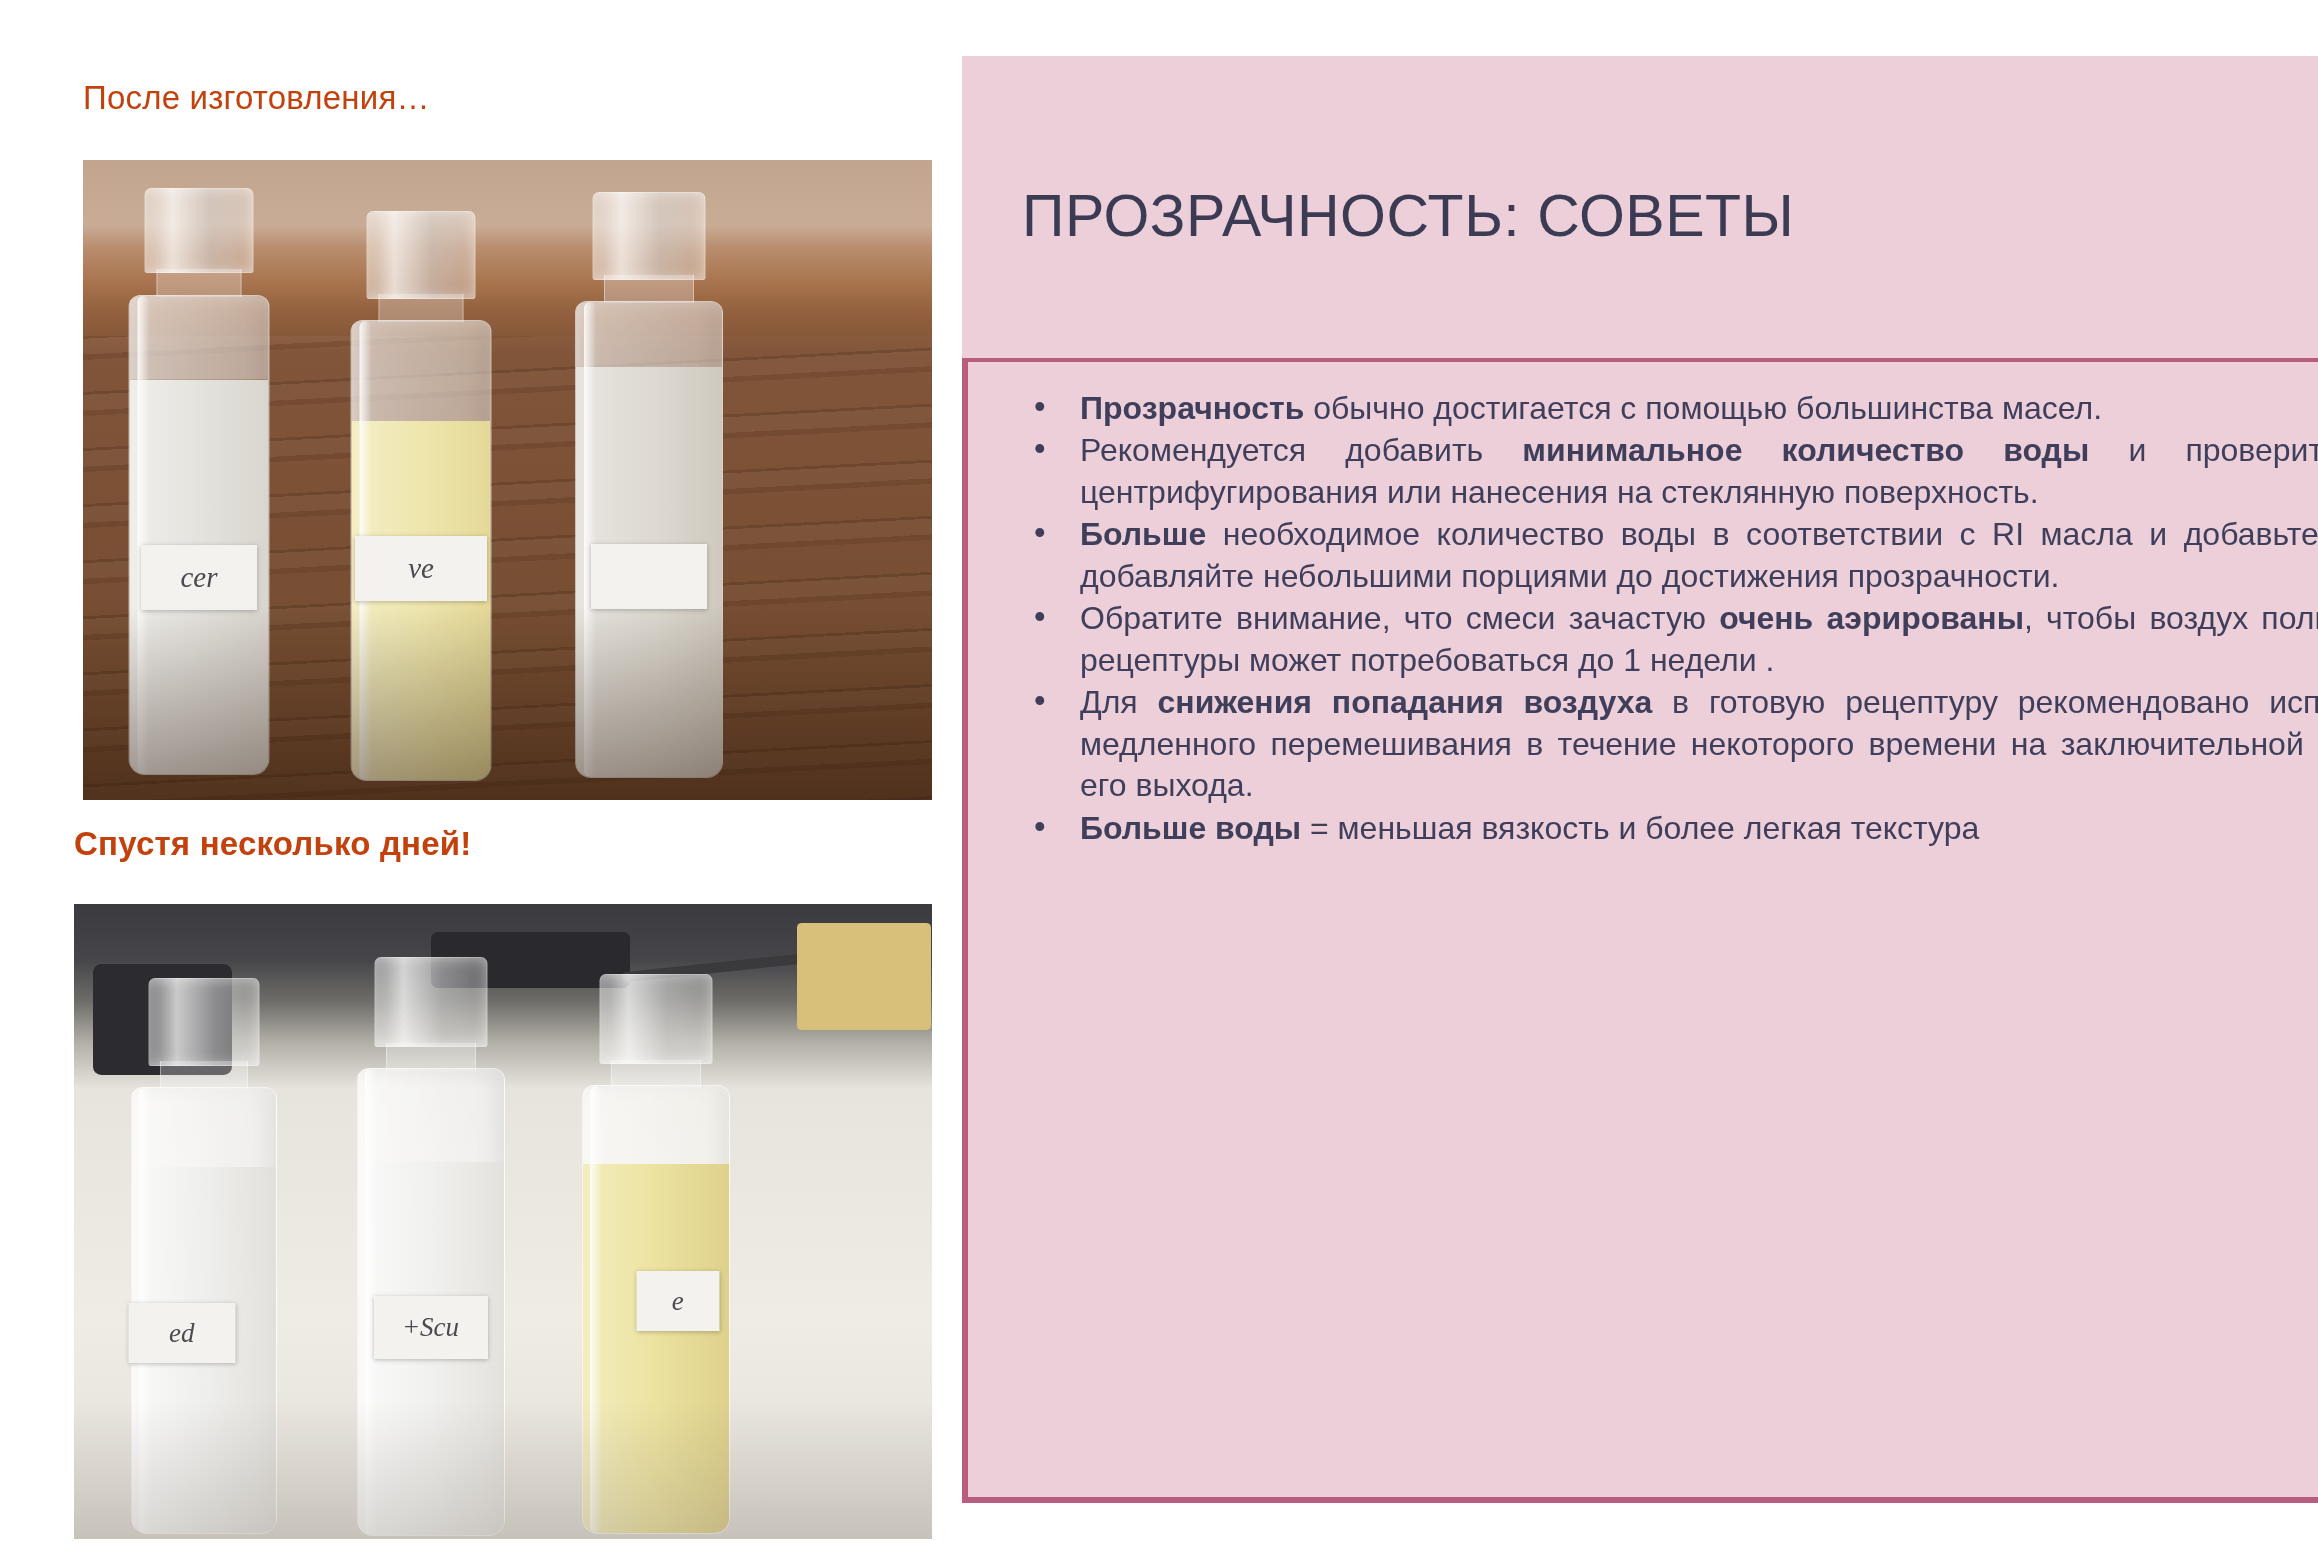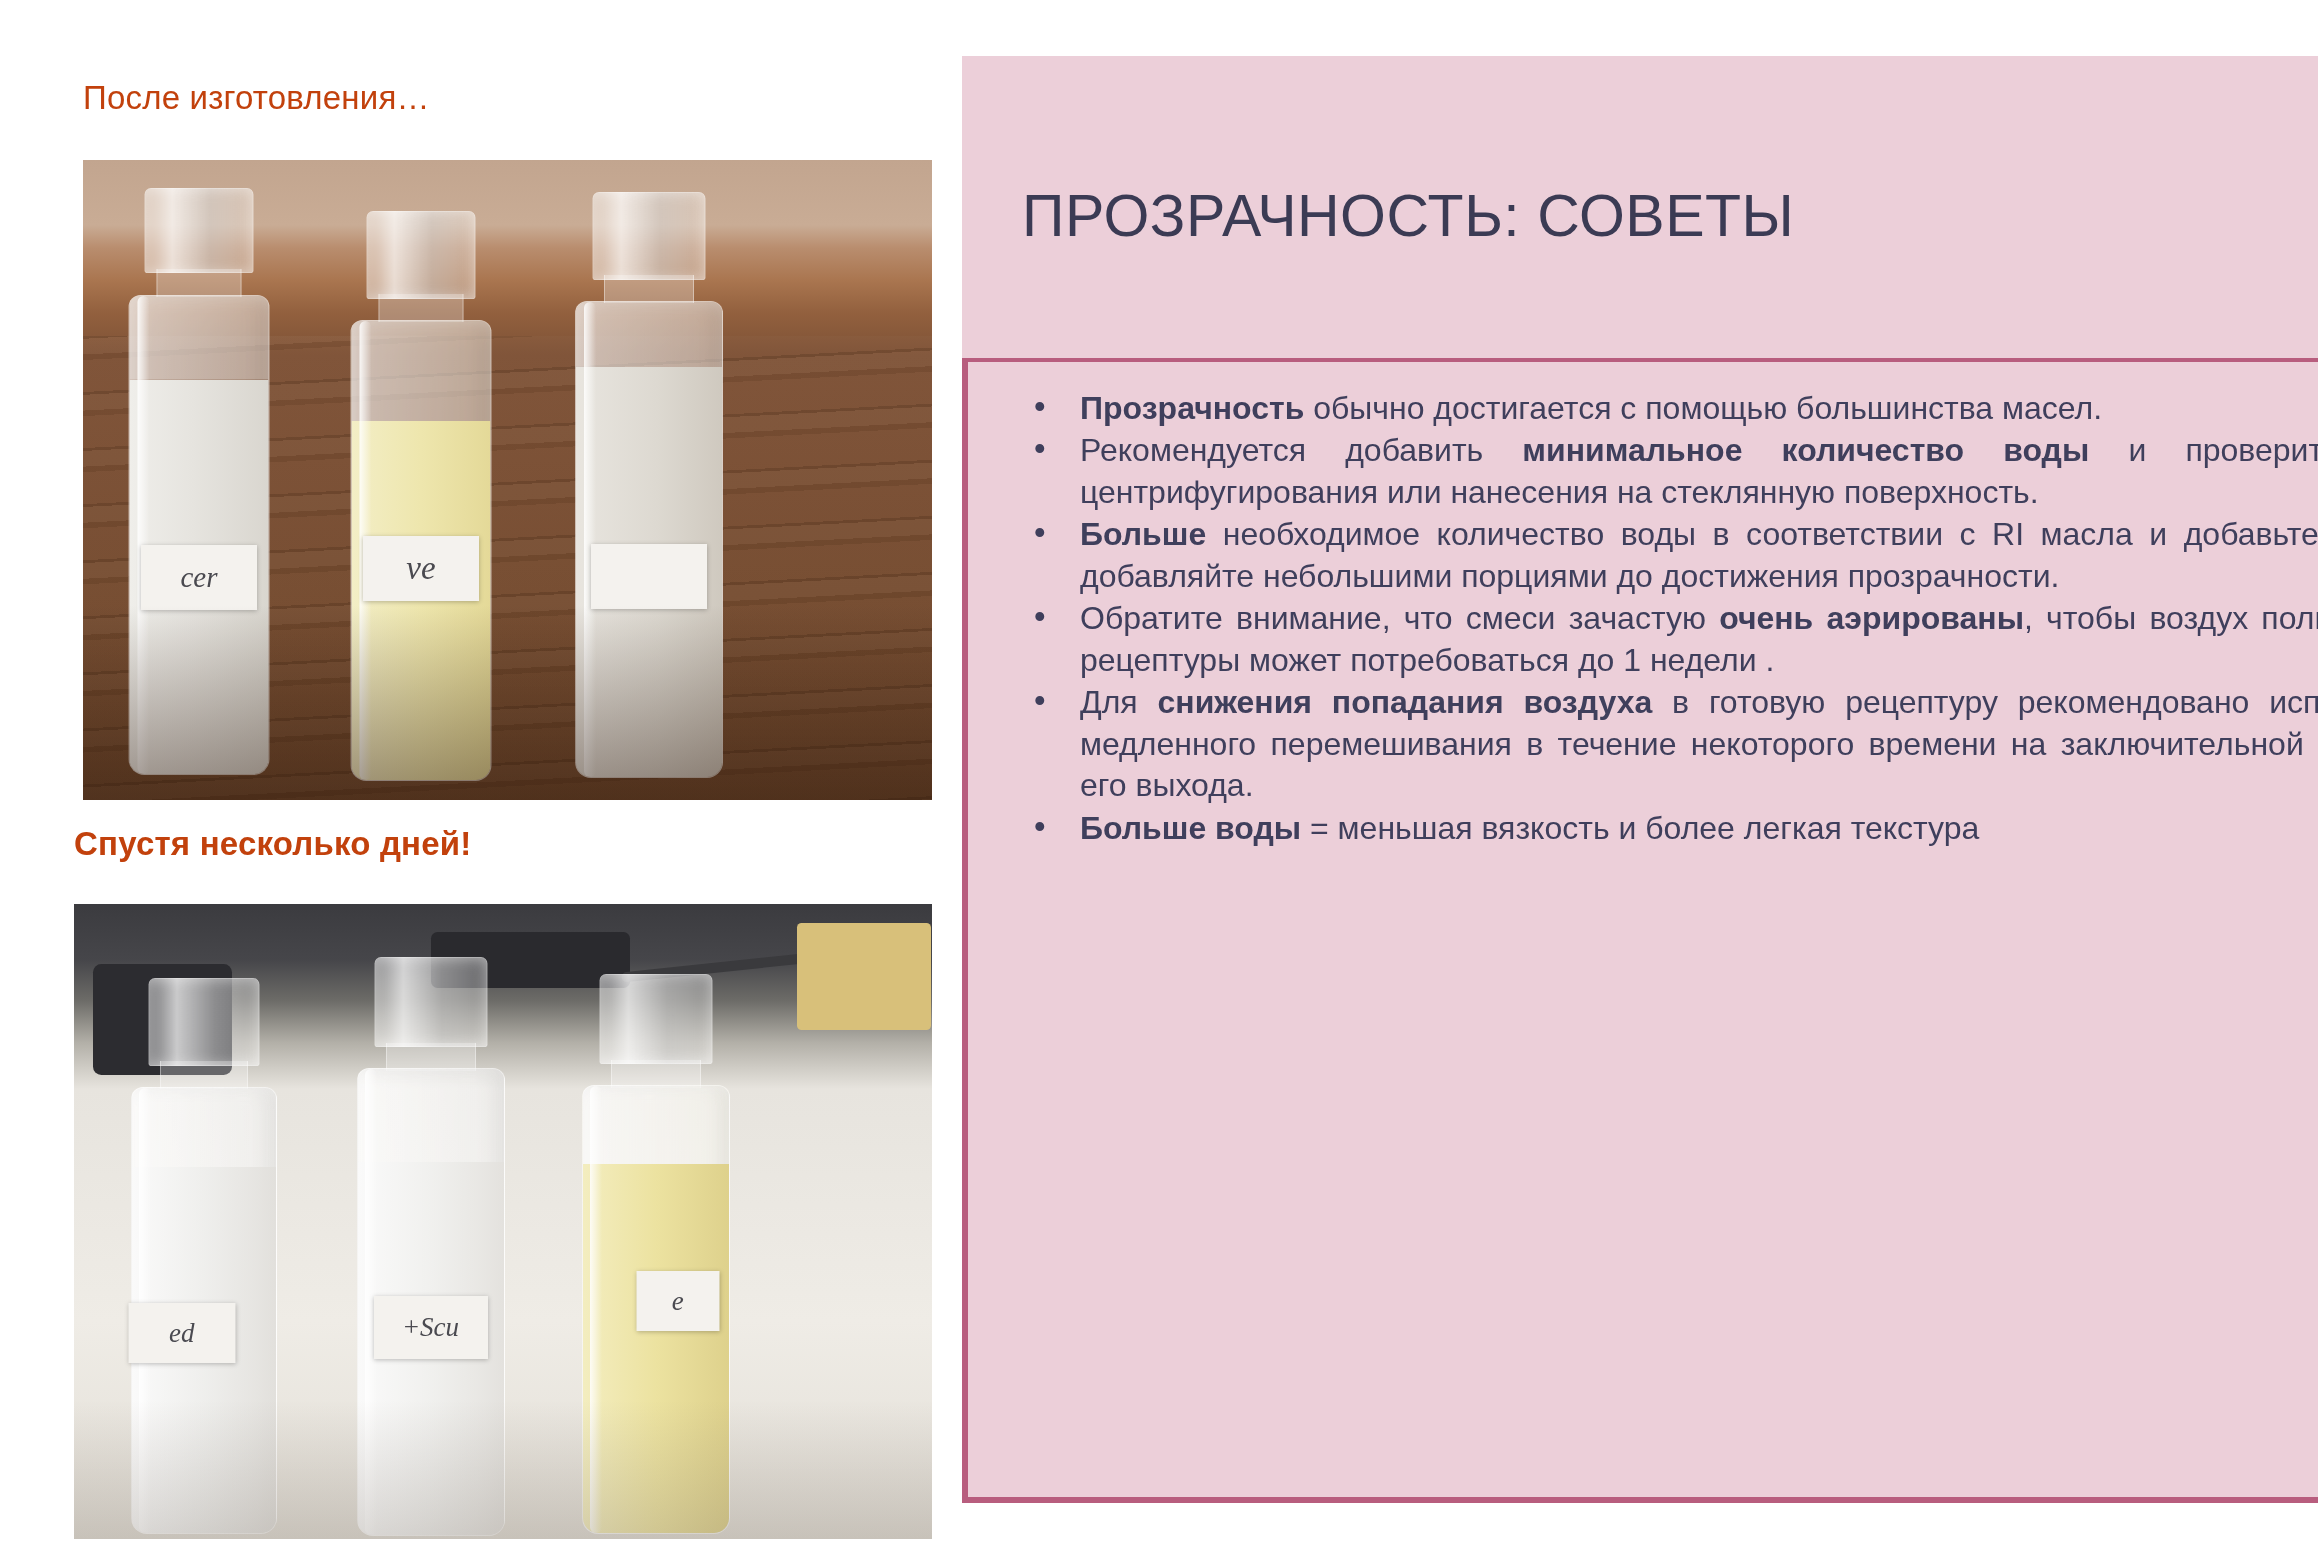--- a/index.html
+++ b/index.html
@@ -281,21 +281,21 @@
 
     <div class="bottle" style="left:250px; top:51px; width:176px; height:570px;">
       <div class="cap" style="width:107px; height:86px;"></div>
       <div class="neck" style="top:83px; width:83px; height:28px;"></div>
       <div class="body" style="top:109px; width:139px; height:459px;
            background:linear-gradient(to right, rgba(255,255,255,0.5), rgba(245,243,230,0.35));">
         <div class="headspace" style="height:100px;"></div>
         <div class="fill" style="height:359px; background:linear-gradient(to right,#f3eec6 0%,#eee6ad 50%,#e4d998 100%);"></div>
         <div class="gloss" style="left:8.3px;"></div>
       </div>
-      <div class="label" style="top:325px; width:116px; height:65px; font-size:33px;">ve</div>
+      <div class="label" style="top:325px; width:132px; height:65px; font-size:29px;">ve</div>
     </div>
 
     <div class="bottle" style="left:473px; top:32px; width:185px; height:589px;">
       <div class="cap" style="width:111px; height:86px;"></div>
       <div class="neck" style="top:83px; width:88px; height:28px;"></div>
       <div class="body" style="top:109px; width:146px; height:475px;
            background:linear-gradient(to right, rgba(255,255,255,0.5), rgba(240,238,234,0.35));">
         <div class="headspace" style="height:65px;"></div>
         <div class="fill" style="height:410px; background:linear-gradient(to right,#e8e5df 0%,#ddd9d1 55%,#cfc9bf 100%);"></div>
         <div class="gloss" style="left:8.3px;"></div>

